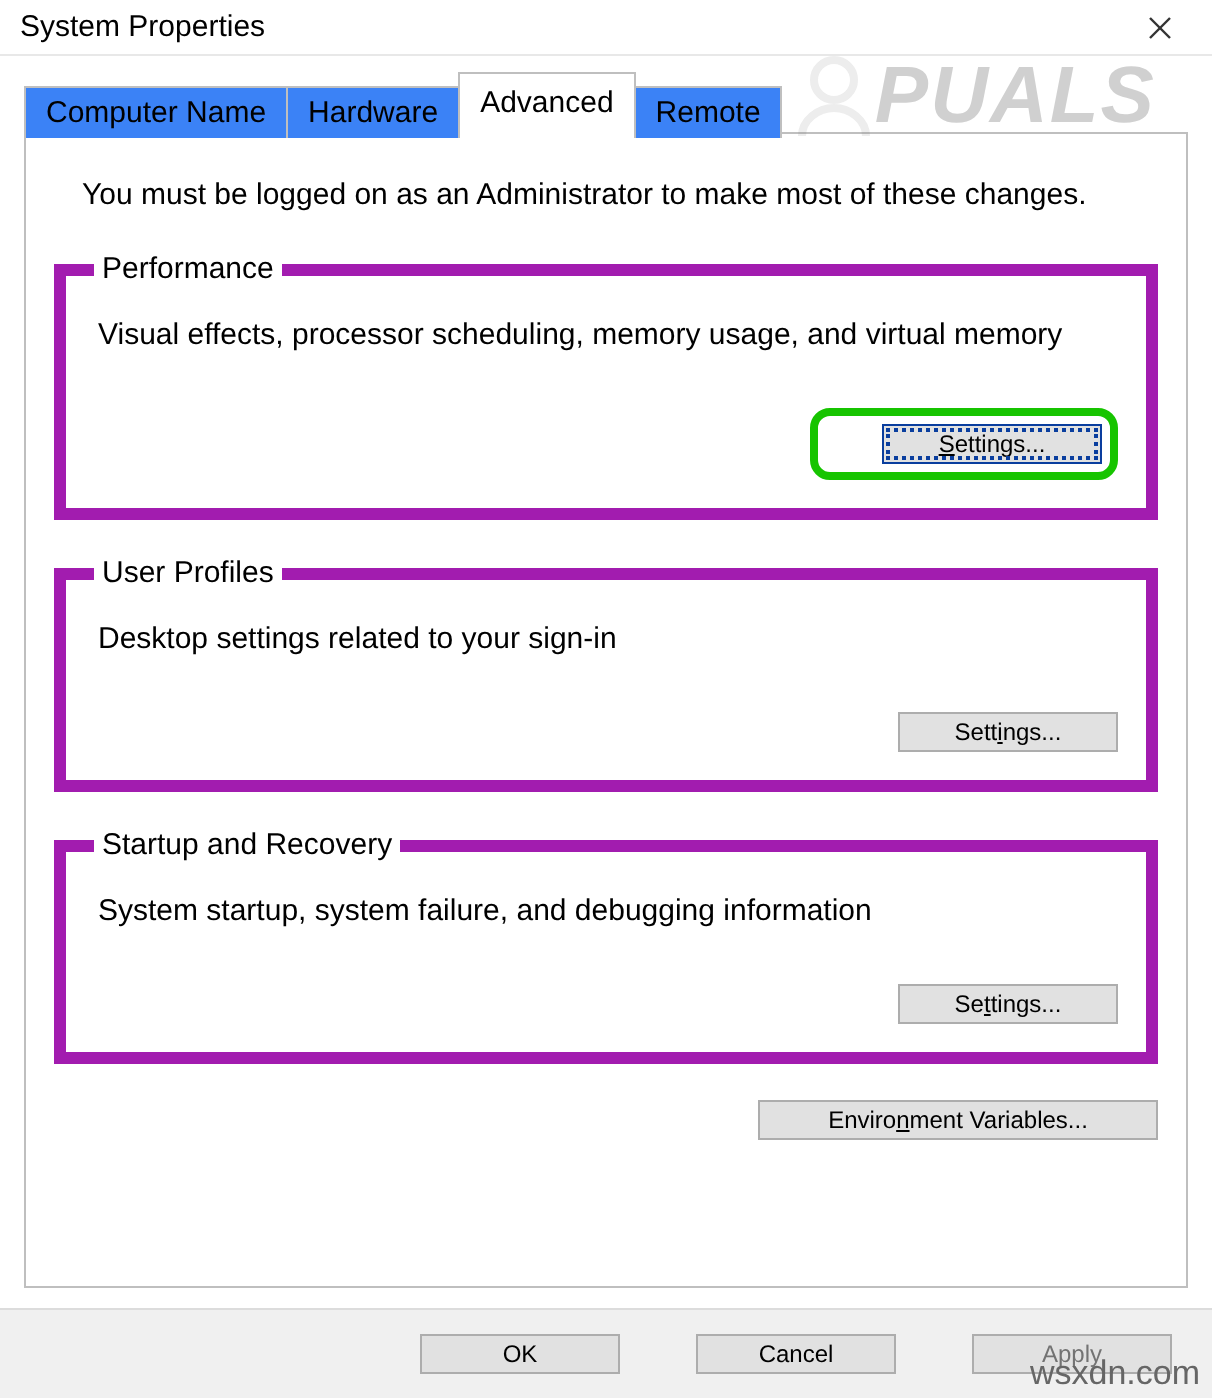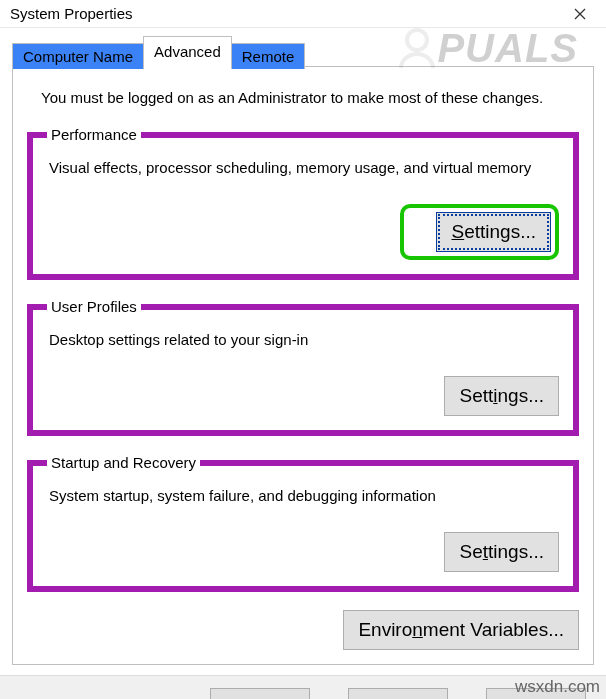--- a/index.html
+++ b/index.html
@@ -98,26 +98,26 @@
   }
   .group .desc {
     margin: 4px 0 28px 2px;
   }
   .btn-row {
     display: flex;
     justify-content: flex-end;
   }
   .btn {
     min-width: 110px;
-    height: 40px;
+    height: 20px;
     padding: 0 14px;
     background: #e1e1e1;
     border: 1px solid #adadad;
     font-family: inherit;
-    font-size: 19px;
+    font-size: 12px;
     cursor: pointer;
     white-space: nowrap;
     margin-left: 28px;
   }
   .btn:disabled {
     color: #737373;
     cursor: default;
   }
   .btn u { text-decoration: underline; }
   .highlight-wrap {
@@ -186,20 +186,21 @@
     <div class="close-btn">
       <svg viewBox="0 0 12 12">
         <line x1="1" y1="1" x2="11" y2="11" stroke="#333" stroke-width="1.2"></line>
         <line x1="11" y1="1" x2="1" y2="11" stroke="#333" stroke-width="1.2"></line>
       </svg>
     </div>
   </div>
 
   <div class="tabstrip">
     <div class="tab inactive">Computer Name</div>
+    <div class="tab inactive">Hardware</div>
     <div class="tab active">Advanced</div>
     <div class="tab inactive">Remote</div>
   </div>
 
   <div class="tabpanel">
 
     <div class="intro">You must be logged on as an Administrator to make most of these changes.</div>
 
     <fieldset class="group">
       <legend>Performance</legend>

